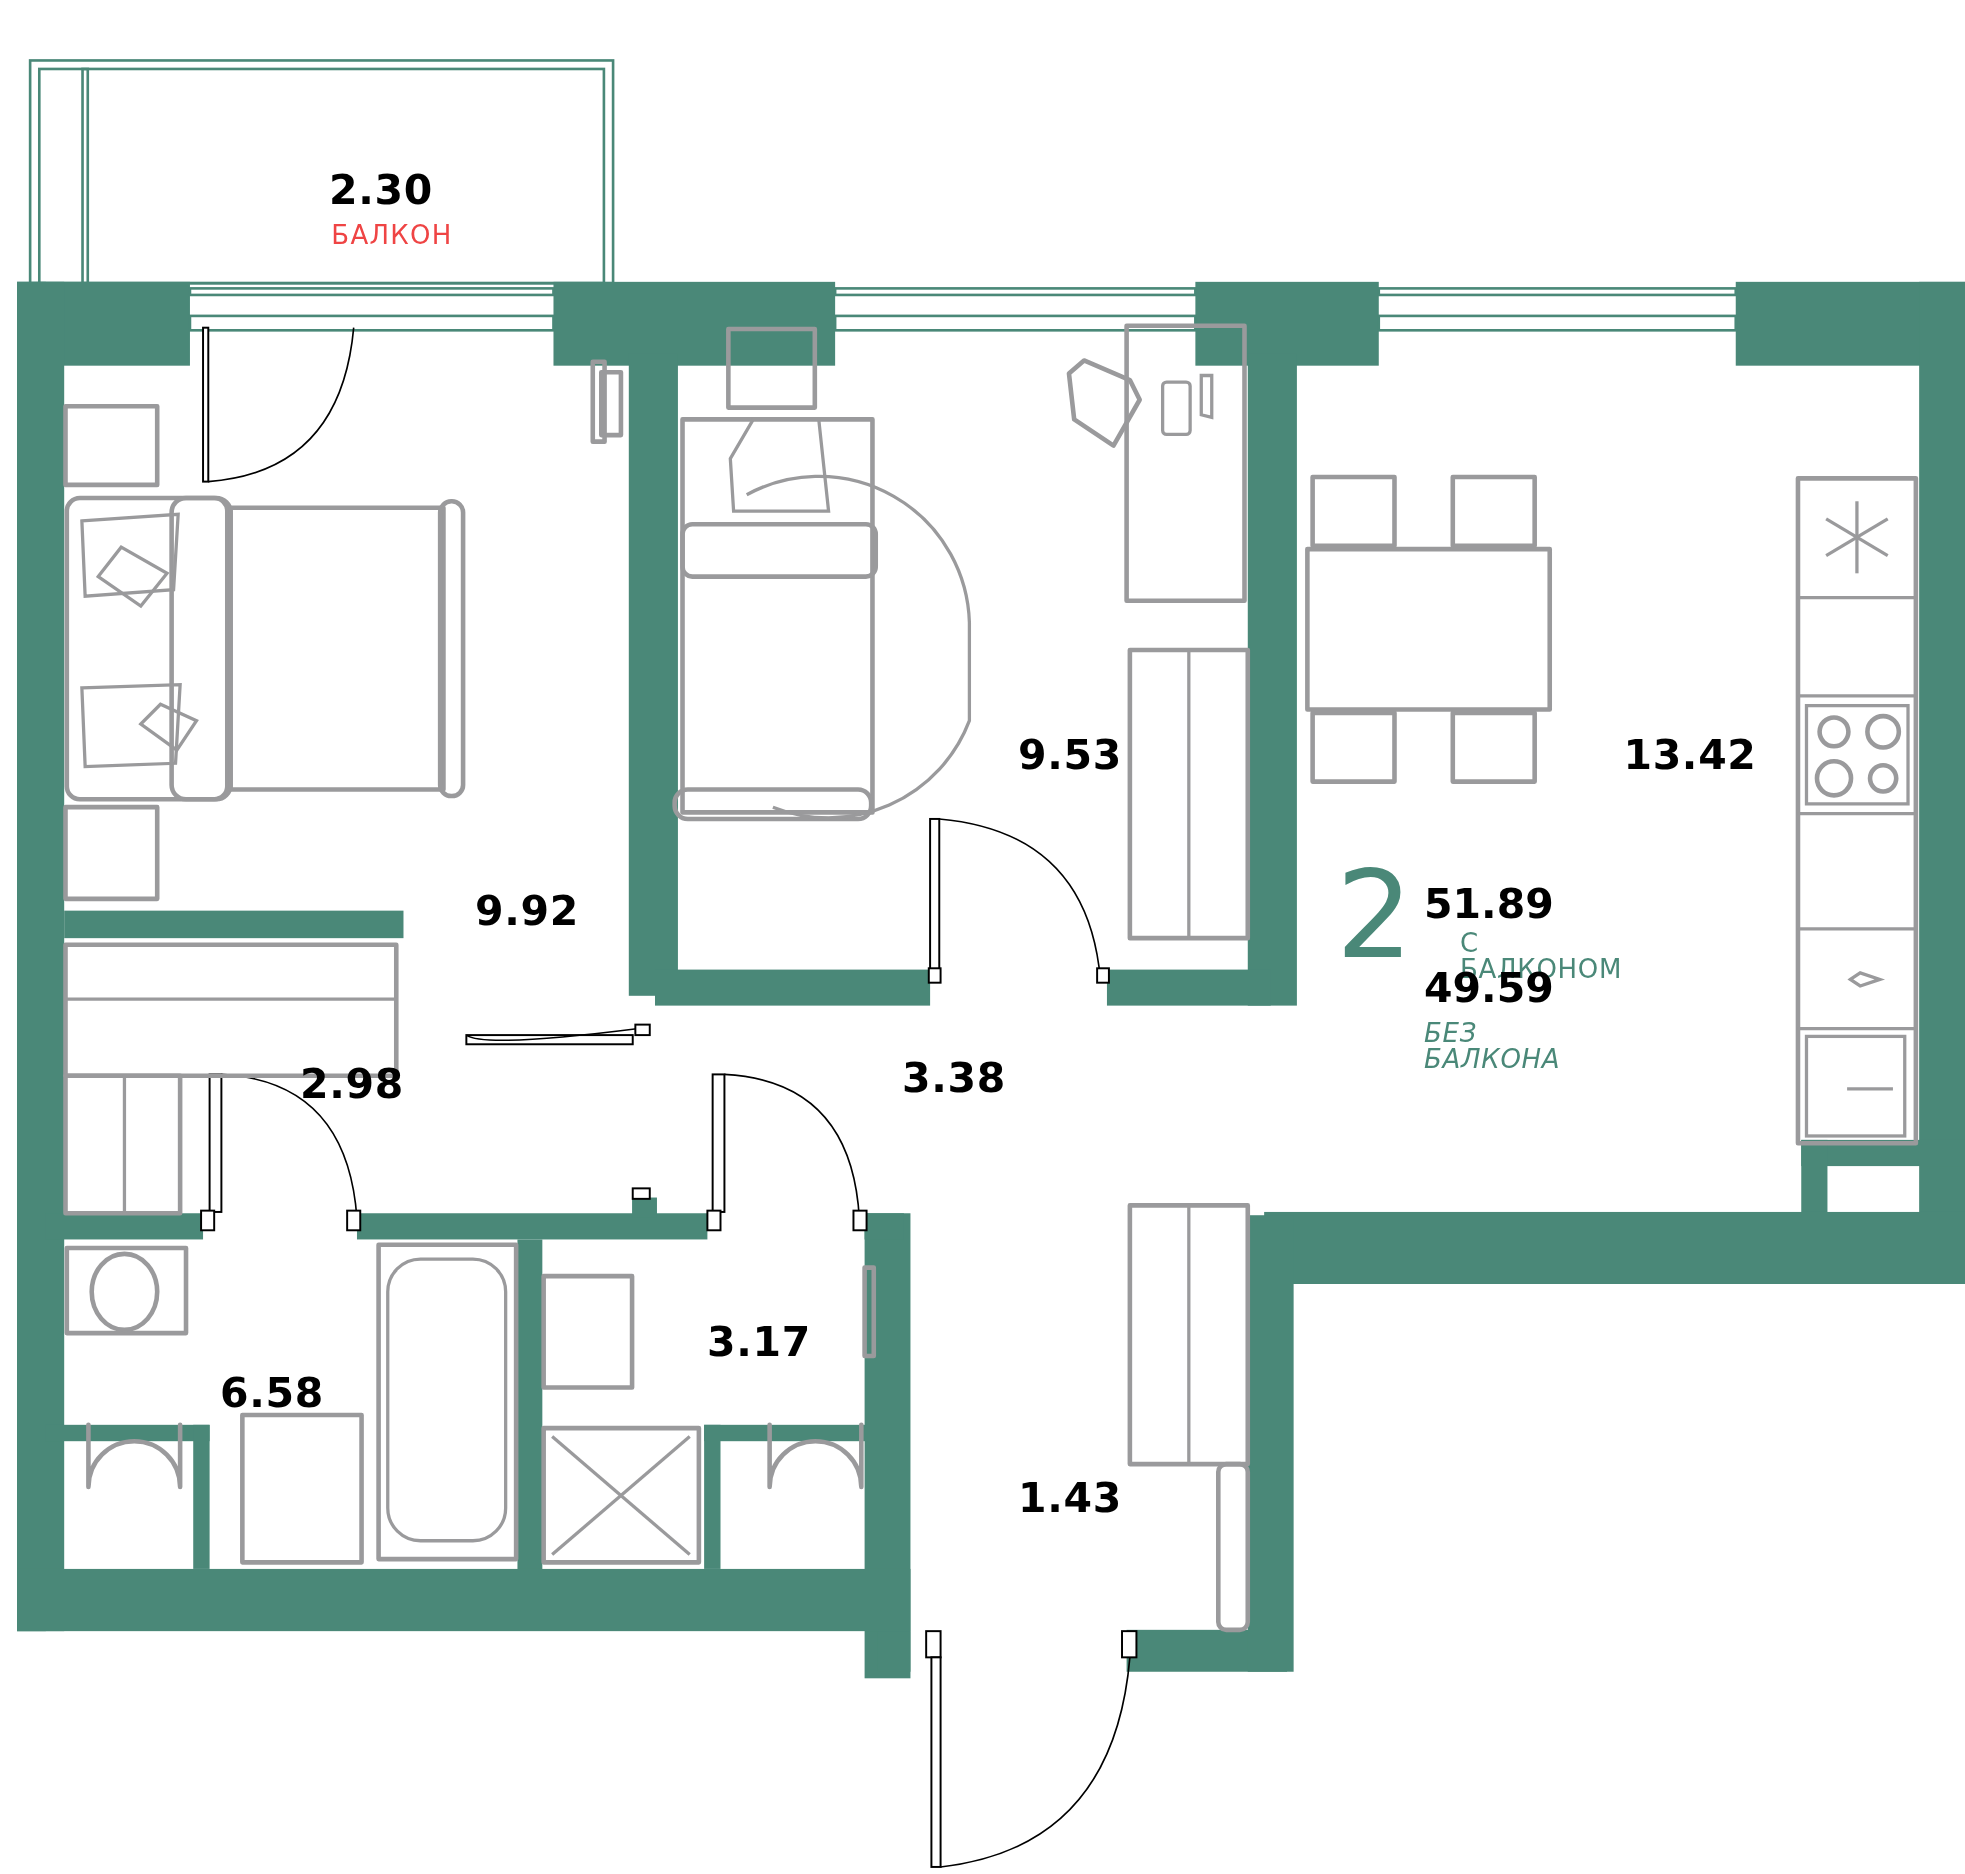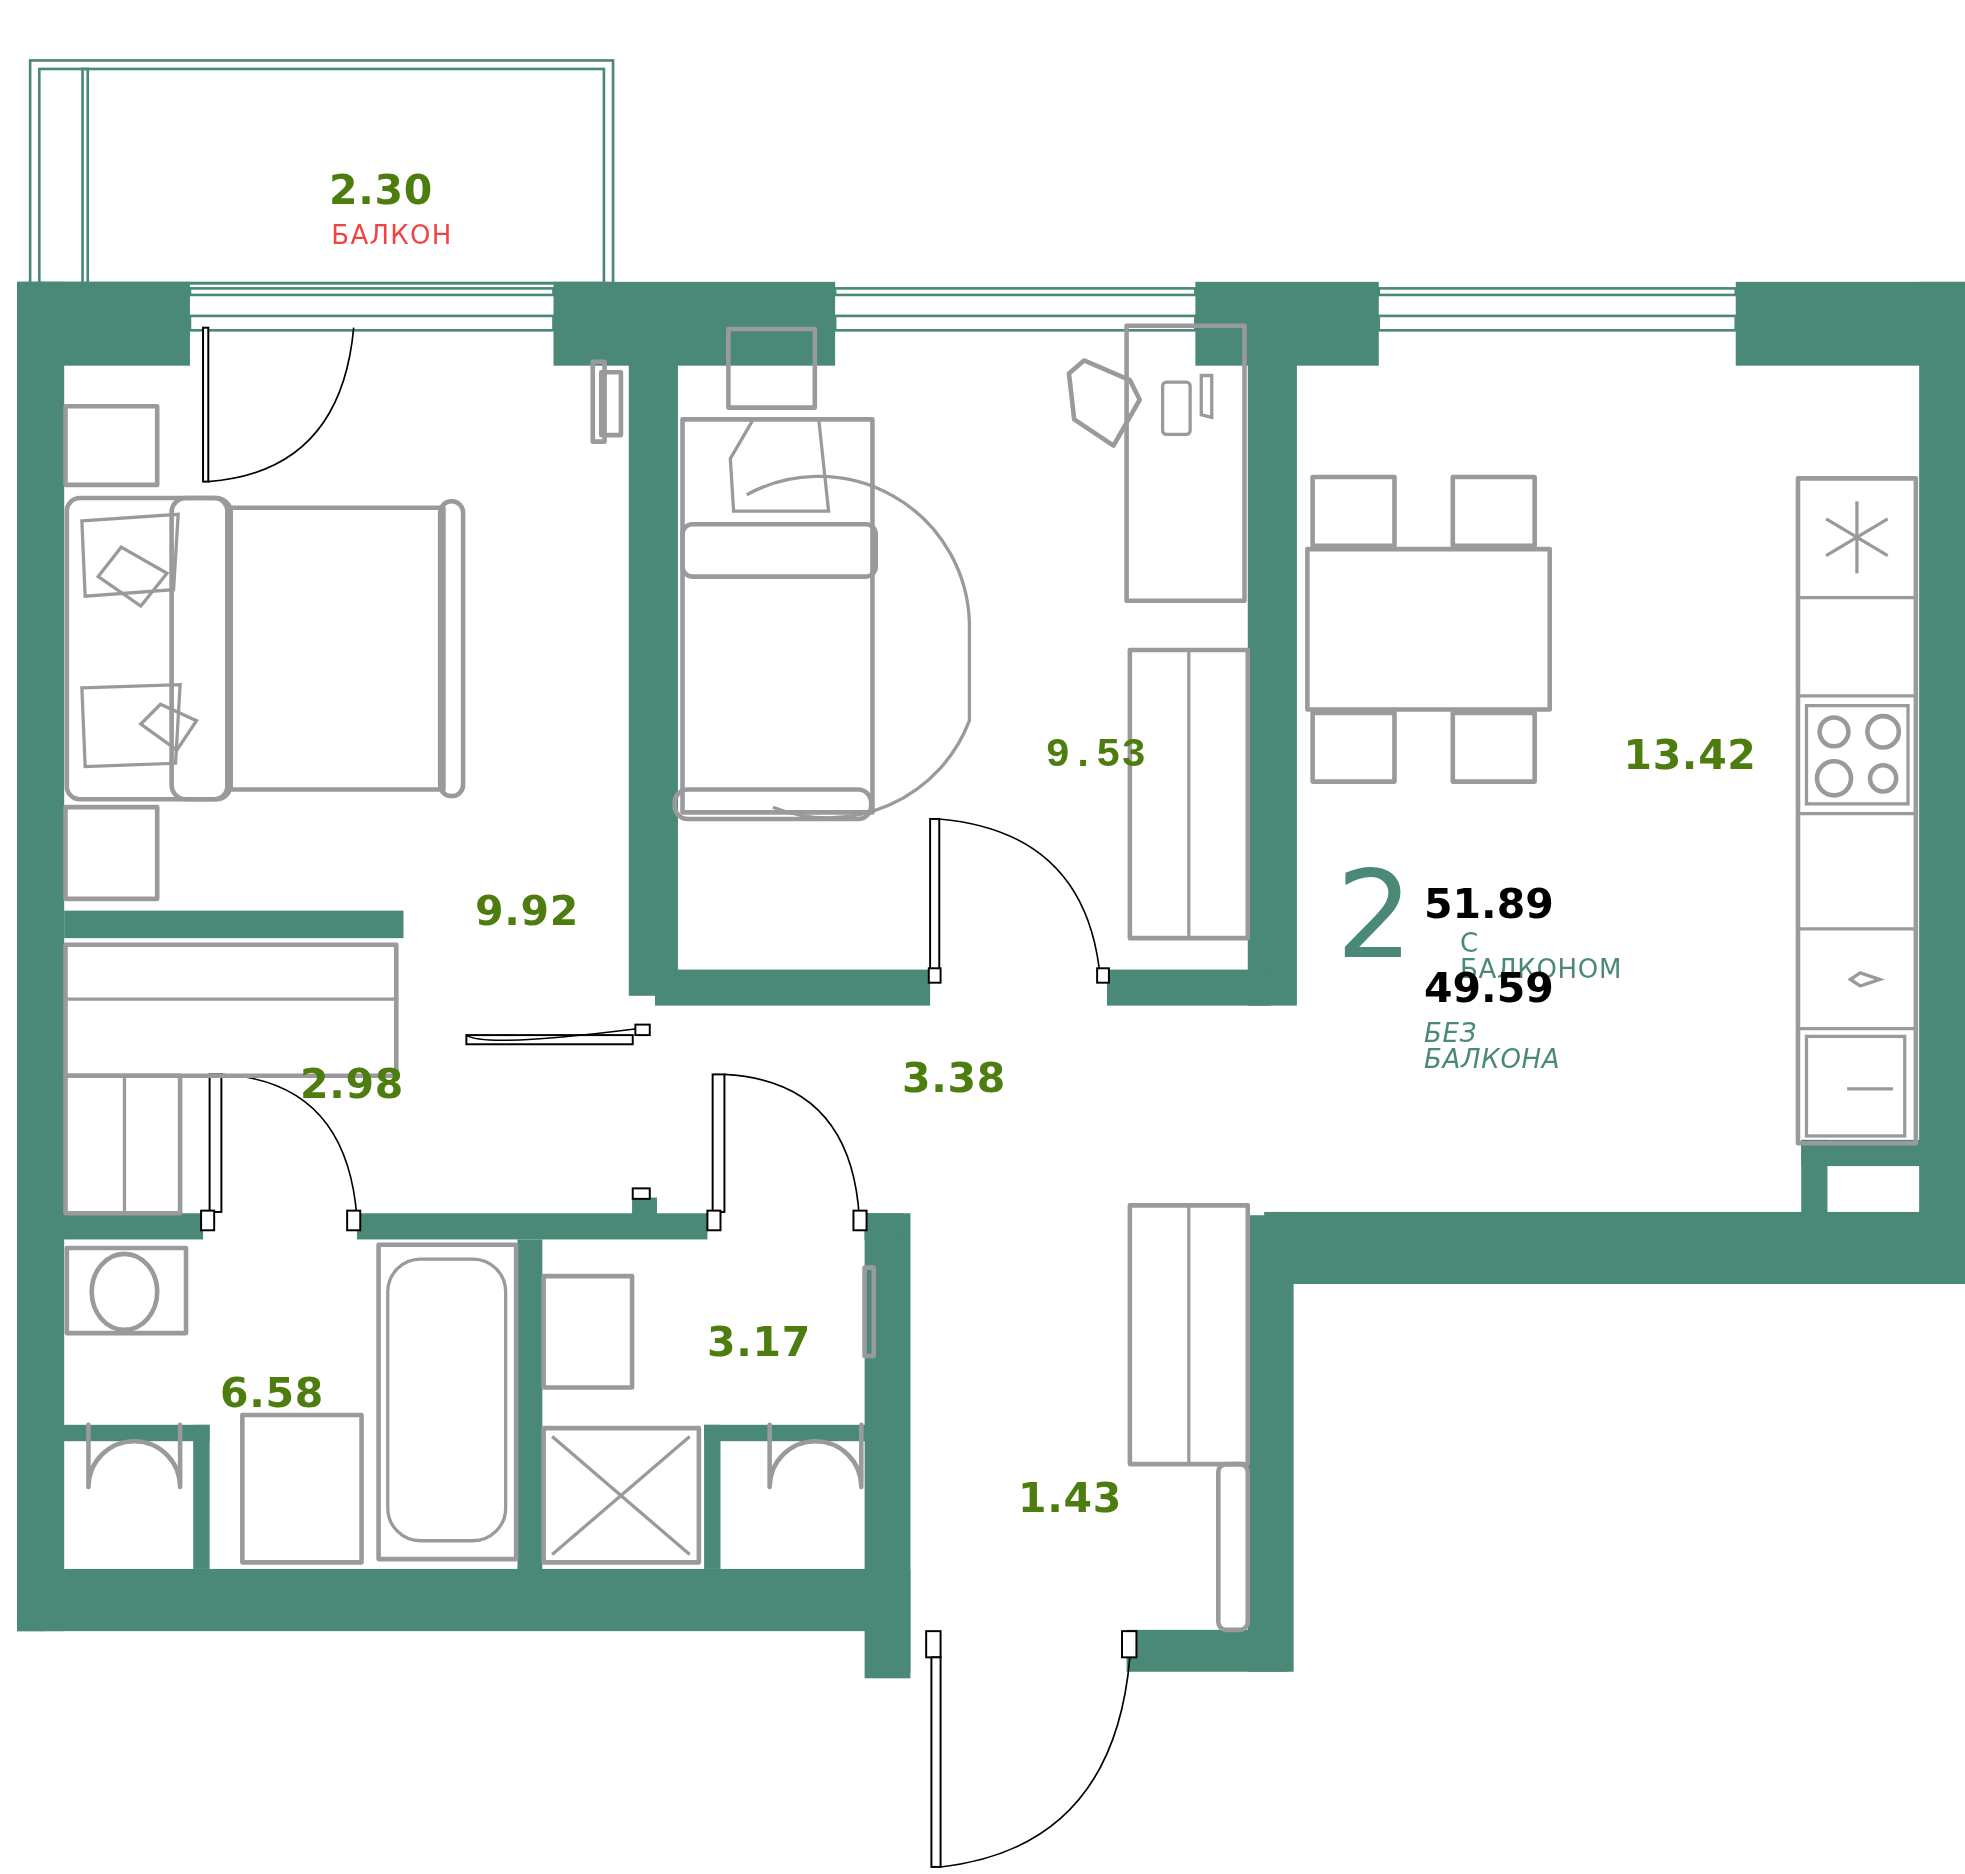--- a/index.html
+++ b/index.html
@@ -4,21 +4,21 @@
 <style>
   html, body { margin:0; padding:0; background:#ffffff; }
   body { width:1965px; height:1875px; position:relative; overflow:hidden; font-family:"DejaVu Sans", sans-serif; }
   #plan { position:absolute; left:0; top:0; width:1965px; height:1875px; }
   .wall { fill:#4a8878; }
   .glass { fill:none; stroke:#4a8878; stroke-width:4; }
   .furn { fill:none; stroke:#9a9a9c; stroke-width:7; stroke-linejoin:round; stroke-linecap:round; }
   .furn-thin { fill:none; stroke:#9a9a9c; stroke-width:5; }
   .door { fill:#ffffff; stroke:#000000; stroke-width:3; }
   .swing { fill:none; stroke:#000000; stroke-width:2.5; }
-  .label { position:absolute; font-family:"DejaVu Sans", sans-serif; font-weight:bold; color:#4d7c0f; font-size:41px; letter-spacing:0.7px; white-space:nowrap; transform:translate(-50%,-50%); }
+  .label { position:absolute; font-family:"DejaVu Sans", sans-serif; font-weight:bold; color:#000000; font-size:41px; letter-spacing:0.7px; white-space:nowrap; transform:translate(-50%,-50%); }
   .sublabel { position:absolute; font-family:"DejaVu Sans", sans-serif; color:#ef4444; font-size:26px; letter-spacing:1.3px; white-space:nowrap; transform:translate(-50%,-50%); }
   #summary { position:absolute; left:1336px; top:855px; }
   .rooms-count { position:absolute; left:0; top:0; font-family:"DejaVu Sans", sans-serif; font-size:121px; color:#4a8878; line-height:1; font-weight:normal; }
   .area-big { position:absolute; left:88px; font-family:"DejaVu Sans", sans-serif; font-weight:bold; font-size:41px; color:#000; line-height:1; }
   .area-cap { position:absolute; left:88px; font-family:"DejaVu Sans", sans-serif; font-size:26px; color:#4a8878; line-height:1; letter-spacing:0.7px; }
 </style>
 </head>
 <body>
 
 <svg id="plan" viewBox="0 0 3000 2862" xmlns="http://www.w3.org/2000/svg">
@@ -218,21 +218,21 @@
     <line class="furn-thin" x1="1815" y1="1840" x2="1815" y2="2235"></line>
   </g>
   <g>
     <rect class="furn" x="1860" y="2235" width="45" height="253" rx="12"></rect>
   </g>
 </svg>
 
 <div class="label" style="left:381px; top:190px;">2.30</div>
 <div class="sublabel" style="left:392px; top:235px;">БАЛКОН</div>
 <div class="label" style="left:527px; top:911px;">9.92</div>
-<div class="label" style="left:1096px; top:755px;font-family:Liberation Mono, monospace;">9.53</div>
+<div class="label" style="left:1070px; top:755px;">9.53</div>
 <div class="label" style="left:1690px; top:755px;">13.42</div>
 <div class="label" style="left:352px; top:1084px;">2.98</div>
 <div class="label" style="left:954px; top:1078px;">3.38</div>
 <div class="label" style="left:272px; top:1393px;">6.58</div>
 <div class="label" style="left:759px; top:1342px;">3.17</div>
 <div class="label" style="left:1070px; top:1498px;">1.43</div>
 
 <div id="summary">
   <div class="rooms-count">2</div>
   <div class="area-big" style="top:29px;">51.89</div>

